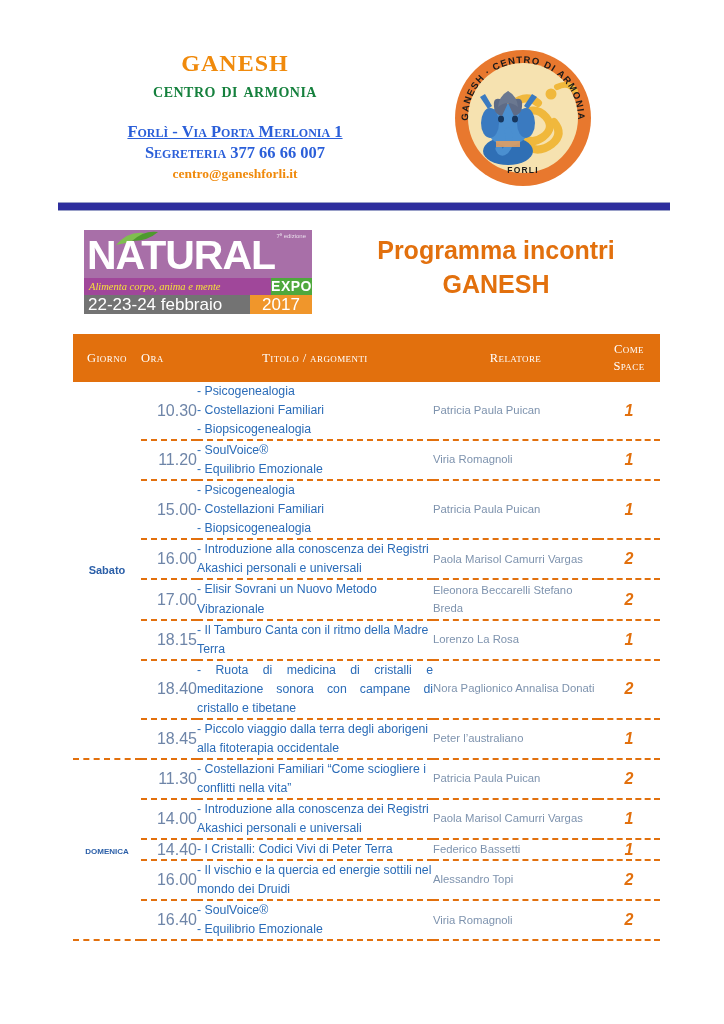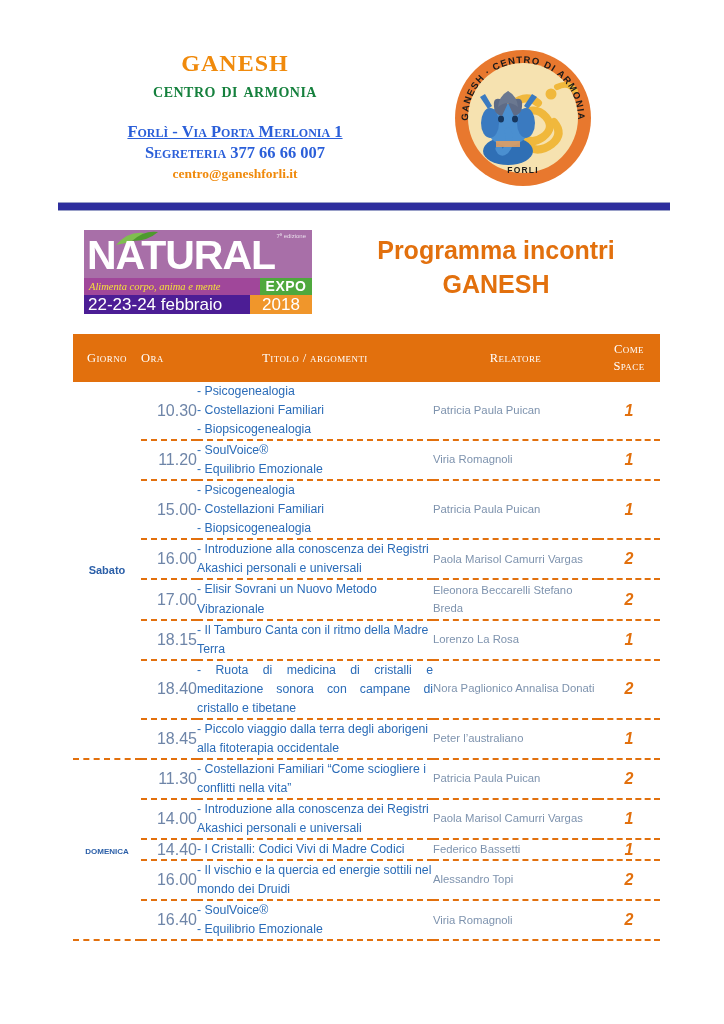--- a/index.html
+++ b/index.html
@@ -154,37 +154,37 @@
     color: #F5E03A;
     font-family: "Liberation Serif", serif;
     font-style: italic;
     font-size: 10.5px;
     line-height: 17px;
     padding-left: 5px;
     white-space: nowrap;
     overflow: hidden;
   }
   #expo-badge {
-    width: 52px;
+    width: 41px;
     background: #4FA83D;
     color: #ffffff;
     font-weight: bold;
     font-size: 14px;
     line-height: 17px;
     text-align: center;
     letter-spacing: .5px;
   }
   #expo-daterow {
     position: relative;
     height: 19px;
     display: flex;
   }
   #expo-dates {
     flex: 1;
-    background: #4c1d95;
+    background: #737373;
     color: #ffffff;
     font-size: 17px;
     line-height: 19px;
     padding-left: 4px;
     white-space: nowrap;
   }
   #expo-year {
     width: 62px;
     background: #F0962B;
     color: #ffffff;
@@ -349,21 +349,21 @@
       </svg>
       <div id="expo-word">NATURAL</div>
       <div id="expo-edition">7ª edizione</div>
     </div>
     <div id="expo-tagrow">
       <div id="expo-tagline">Alimenta corpo, anima e mente</div>
       <div id="expo-badge">EXPO</div>
     </div>
     <div id="expo-daterow">
       <div id="expo-dates">22-23-24 febbraio</div>
-      <div id="expo-year">2018</div>
+      <div id="expo-year">2017</div>
     </div>
   </div>
 
   <div id="programme-title">
     <div>Programma incontri</div>
     <div>GANESH</div>
   </div>
 </div>
 
 <table id="programme-table">
@@ -437,21 +437,21 @@
         <td class="c-open">2</td>
       </tr>
       <tr class="row-sep">
         <td class="c-time sep-short">14.00</td>
         <td class="c-title sep-short">- Introduzione alla conoscenza dei Registri Akashici personali e universali</td>
         <td class="c-relator sep-short">Paola Marisol Camurri Vargas</td>
         <td class="c-open sep-short">1</td>
       </tr>
       <tr class="row-sep">
         <td class="c-time sep-short">14.40</td>
-        <td class="c-title sep-short">-  I Cristalli: Codici Vivi di Madre Codici</td>
+        <td class="c-title sep-short">-  I Cristalli: Codici Vivi di Peter Terra</td>
         <td class="c-relator sep-short">Federico Bassetti</td>
         <td class="c-open sep-short">1</td>
       </tr>
       <tr class="row-sep">
         <td class="c-time sep-short">16.00</td>
         <td class="c-title sep-short">- Il vischio e la quercia ed energie sottili nel mondo dei Druidi</td>
         <td class="c-relator sep-short">Alessandro Topi</td>
         <td class="c-open sep-short">2</td>
       </tr>
       <tr class="row-sep">

